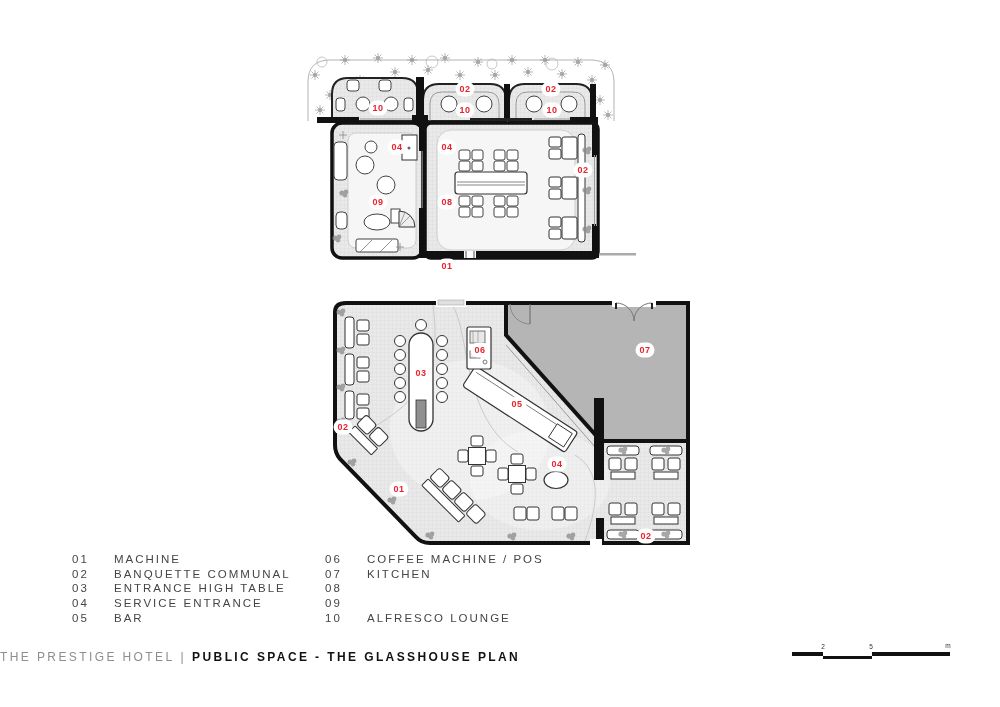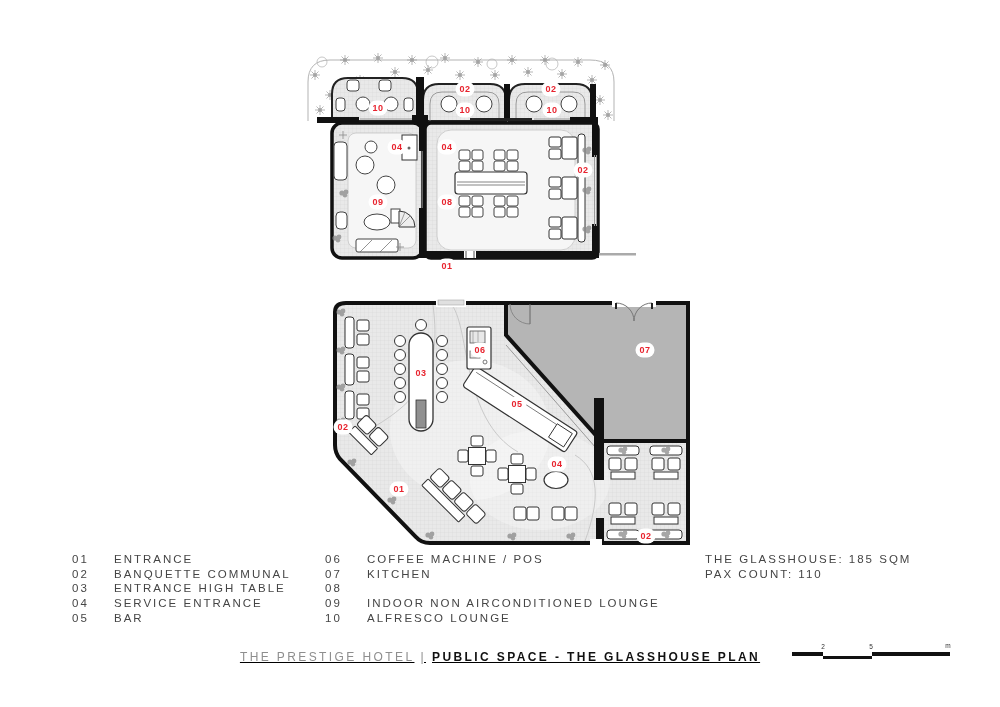--- a/index.html
+++ b/index.html
@@ -10,22 +10,22 @@
   .mk{position:absolute;transform:translate(-50%,-50%);background:#fff;color:#E8232E;
       font-weight:bold;font-size:9px;line-height:1;padding:3px 4px;border-radius:10px;
       letter-spacing:.5px;white-space:nowrap;}
   
   .legend{position:absolute;top:552px;color:#454545;font-size:11.5px;letter-spacing:2px;}
   .legend .lrow{display:flex;height:14.6px;align-items:center;white-space:nowrap;}
   .legend .lnum{display:inline-block;flex:0 0 42px;}
   .summary{position:absolute;left:705px;top:552px;color:#454545;font-size:11.5px;
            letter-spacing:2px;line-height:14.6px;white-space:nowrap;}
   
-  .footer{position:absolute;left:0;right:0;top:650px;text-align:center;font-size:12px;
-          letter-spacing:2.4px;white-space:nowrap;text-decoration:underline;}
+  .footer{position:absolute;left:0;right:0;top:650px;text-align:left;font-size:12px;
+          letter-spacing:2.4px;white-space:nowrap;}
   .footer .hotel{color:#8e8e8e;font-weight:500;}
   .footer .sep{color:#8e8e8e;margin:0 6px;}
   .footer .plan-name{color:#111;font-weight:bold;}
   
   .sb-seg{position:absolute;height:3.5px;background:#111;}
   .sb-lab{position:absolute;transform:translate(-50%,0);font-size:6.5px;color:#333;letter-spacing:0;}
 </style>
 </head>
 <body>
 
@@ -361,21 +361,21 @@
   <div class="mk" style="left:517px;top:404px">05</div>
   <div class="mk" style="left:645px;top:350px">07</div>
   <div class="mk" style="left:343px;top:427px">02</div>
   <div class="mk" style="left:399px;top:489px">01</div>
   <div class="mk" style="left:557px;top:464px">04</div>
   <div class="mk" style="left:646px;top:536px">02</div>
 
   <div class="legend" style="left:72px">
     <div class="lrow">
         <span class="lnum">01</span>
-        <span>ENTRANCE</span>
+        <span>MACHINE</span>
       </div>
     <div class="lrow">
         <span class="lnum">02</span>
         <span>BANQUETTE COMMUNAL</span>
       </div>
     <div class="lrow">
         <span class="lnum">03</span>
         <span>ENTRANCE HIGH TABLE</span>
       </div>
     <div class="lrow">
@@ -394,32 +394,27 @@
       </div>
     <div class="lrow">
         <span class="lnum">07</span>
         <span>KITCHEN</span>
       </div>
     <div class="lrow">
         <span class="lnum">08</span>
       </div>
     <div class="lrow">
         <span class="lnum">09</span>
-        <span>INDOOR NON AIRCONDITIONED LOUNGE</span>
       </div>
     <div class="lrow">
         <span class="lnum">10</span>
         <span>ALFRESCO LOUNGE</span>
       </div>
   </div>
 
-  <div class="summary">
-    <div>THE GLASSHOUSE: 185 SQM</div>
-    <div>PAX COUNT: 110</div>
-  </div>
 
   <div class="footer">
     <span class="hotel">THE PRESTIGE HOTEL</span><span class="sep">|</span><span class="plan-name">PUBLIC SPACE - THE GLASSHOUSE PLAN</span>
   </div>
 
   <div>
     <div class="sb-seg" style="left:792px;top:652px;width:31px"></div>
     <div class="sb-seg" style="left:823px;top:655.5px;width:49px"></div>
     <div class="sb-seg" style="left:872px;top:652px;width:78px"></div>
     <div class="sb-lab" style="left:823px;top:643px">2</div>

